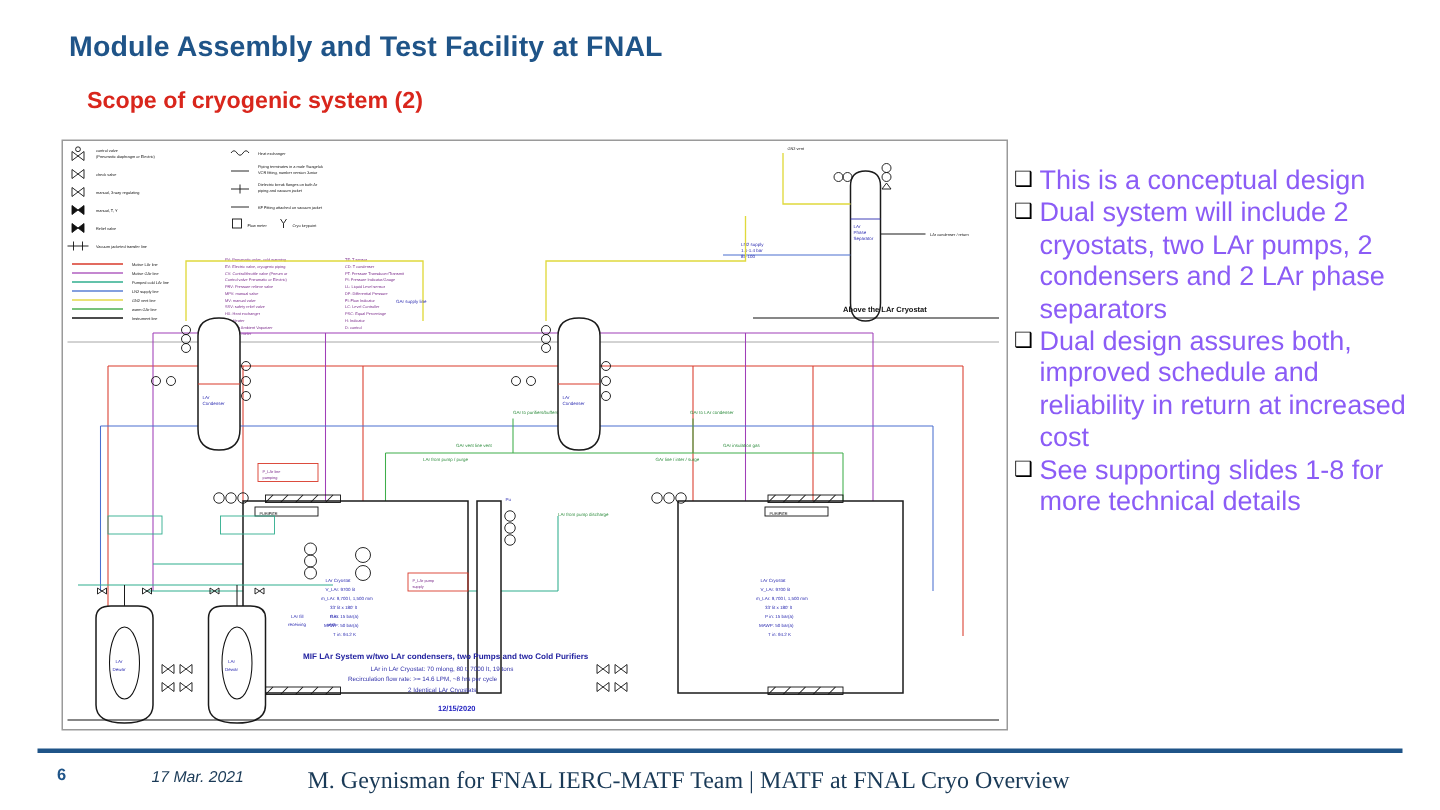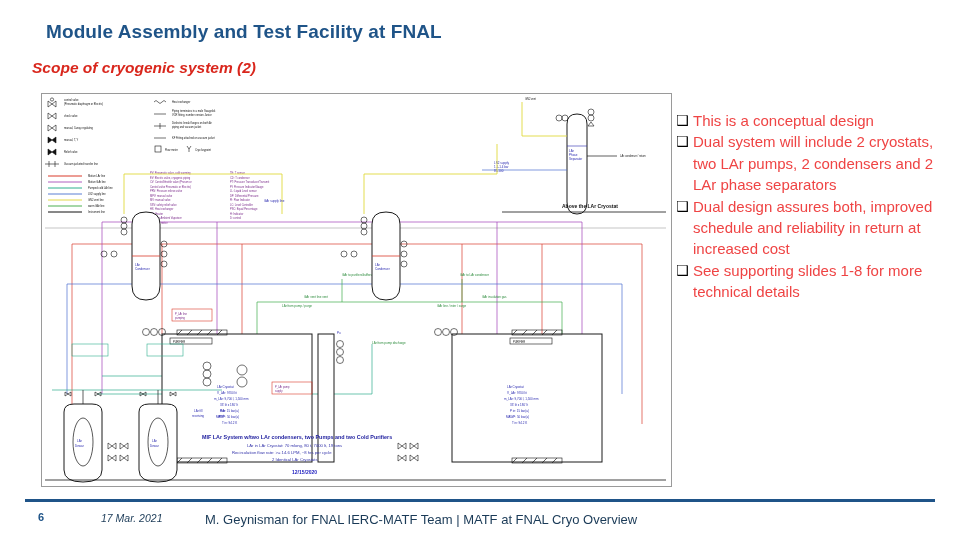--- a/index.html
+++ b/index.html
@@ -21,27 +21,26 @@
     left: 46px;
     top: 21px;
     font-size: 19px;
     font-weight: bold;
     color: #1f5488;
     letter-spacing: 0.1px;
     white-space: nowrap;
   }
   #slide-subtitle {
     position: absolute;
-    left: 32px;
+    left: 58px;
     top: 59px;
     font-size: 15.5px;
     font-weight: bold;
     color: #d9261c;
     white-space: nowrap;
-    font-style: italic;
   }
 
   
   #diagram-panel {
     position: absolute;
     left: 41px;
     top: 93px;
     width: 629px;
     height: 392px;
     border: 1px solid #9a9a9a;
@@ -65,23 +64,23 @@
   .bullet-marker {
     flex: 0 0 auto;
     width: 17px;
     font-size: 14px;
     line-height: 21.4px;
     color: #000000;
     font-family: "DejaVu Sans", sans-serif;
   }
   .bullet-text {
     flex: 1 1 auto;
-    font-size: 15px;
+    font-size: 18px;
     line-height: 21.4px;
-    color: #ef4444;
+    color: #8b5cf6;
   }
 
   
   #footer-rule {
     position: absolute;
     left: 25px;
     top: 499px;
     width: 910px;
     height: 3px;
     background: #1f5488;
@@ -99,23 +98,24 @@
     left: 101px;
     top: 512px;
     font-size: 10.5px;
     color: #1a3a57;
     font-style: italic;
   }
   #footer-credit {
     position: absolute;
     left: 205px;
     top: 512px;
-    font-size: 13px;
+    font-size: 16px;
     color: #1a3a57;
     white-space: nowrap;
+    font-family: Liberation Serif, serif;
   }
 </style>
 </head>
 <body>
 
 <div id="slide-title">Module Assembly and Test Facility at FNAL</div>
 <div id="slide-subtitle">Scope of cryogenic system (2)</div>
 
 <div id="diagram-panel">
   <svg id="diagram-svg" width="627" height="390" viewBox="0 0 627 390" xmlns="http://www.w3.org/2000/svg">

